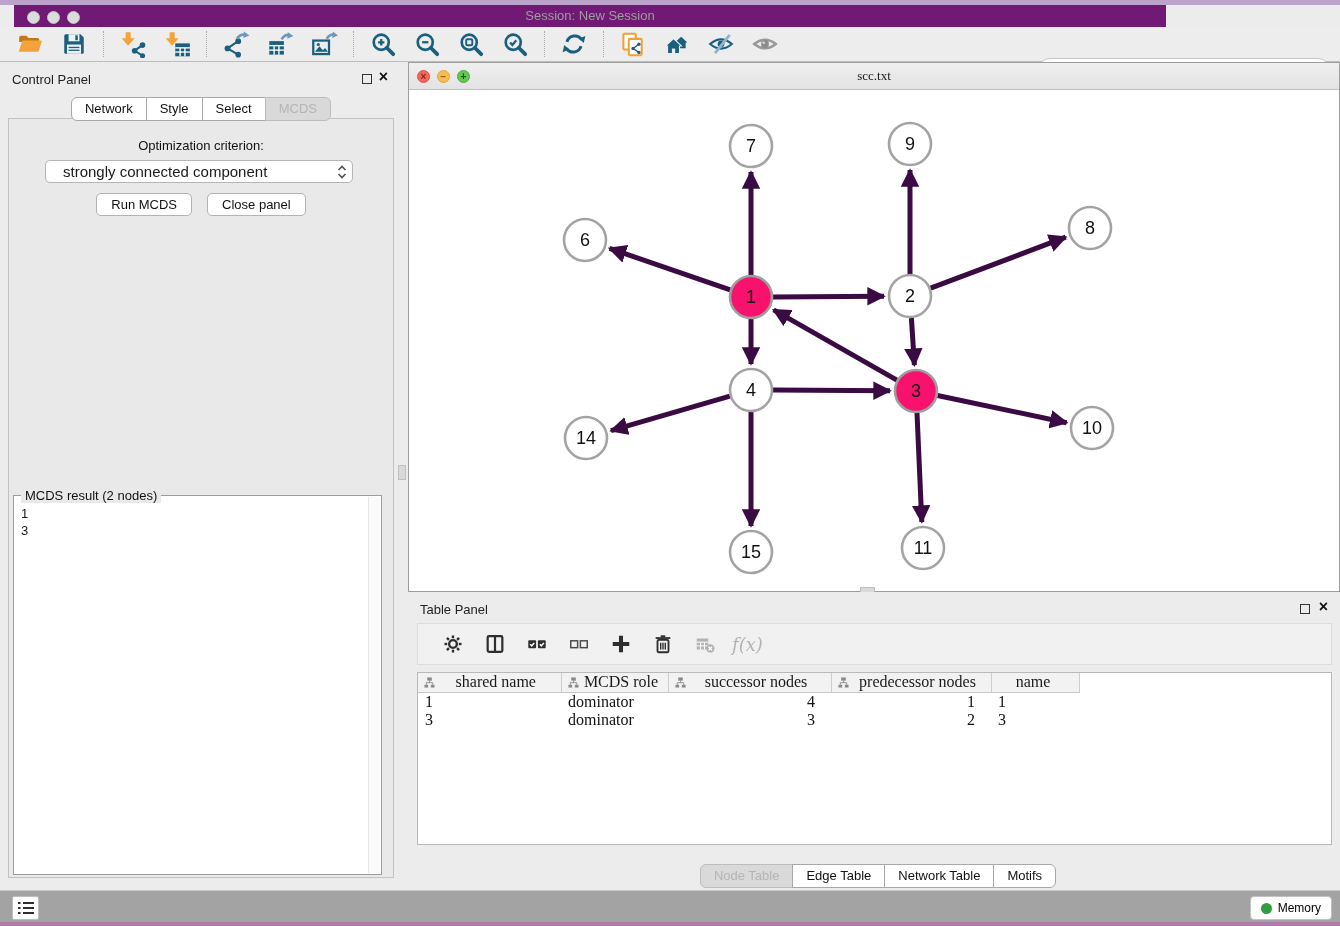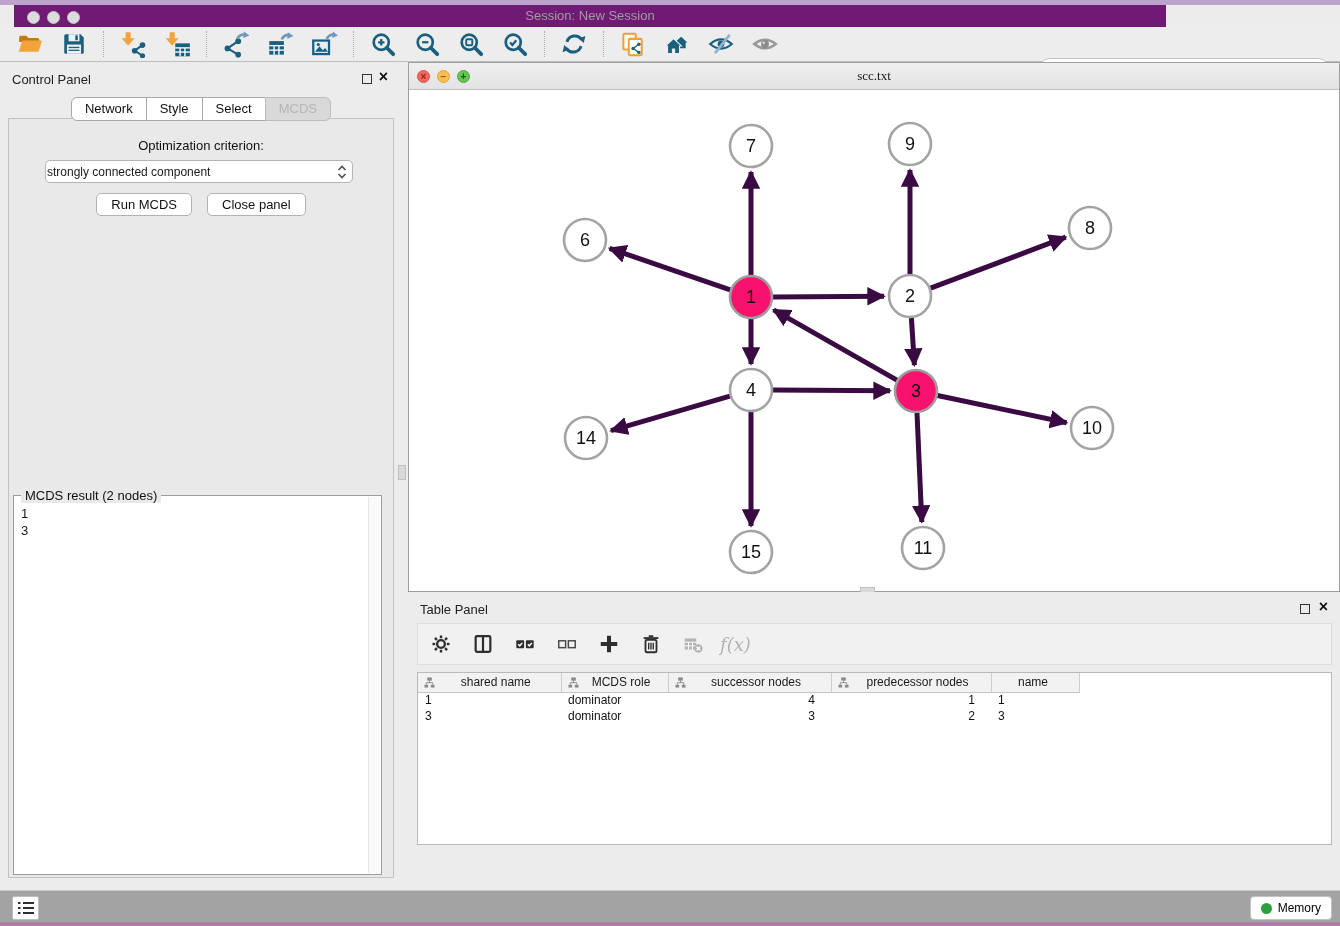--- a/index.html
+++ b/index.html
@@ -38,21 +38,21 @@
          color:#111; cursor:default; white-space:nowrap; }
   .seg:first-child { border-radius:6px 0 0 6px; margin-left:8px; }
   .seg:last-child { border-radius:0 6px 6px 0; }
   .seg.active { background:#D9D9D9; color:#B5B5B5; border-color:#BDBDBD; }
 
   #cp-tabs { position:absolute; top:35px; left:0; right:0; z-index:2; }
   #cp-body { position:absolute; top:56px; left:8px; width:386px; height:760px; background:#E9E9E9; border:1px solid #C2C2C2; }
   #opt-label { position:absolute; top:19px; left:0; right:0; text-align:center; font-size:13px; color:#111; }
   #criterion-select { position:absolute; top:41px; left:36px; width:308px; height:23px; background:#fff;
                       border:1px solid #B5B5B5; border-radius:5px; display:flex; align-items:center; }
-  #criterion-select .val { flex:1; font-size:12px; padding-left:1px; }
+  #criterion-select .val { flex:1; font-size:15px; padding-left:1px;margin-left:16px; }
   #criterion-select .stepper { width:20px; height:100%; display:flex; align-items:center; justify-content:center; }
   .cp-buttons { position:absolute; top:74px; left:0; right:0; display:flex; justify-content:center; gap:15px; }
   .mac-btn { background:#fff; border:1px solid #B2B2B2; border-radius:5px; font-size:13px; padding:3px 14px;
              font-family:Liberation Sans, sans-serif; color:#111; cursor:default; }
 
   #result-box { position:absolute; left:4px; top:376px; width:369px; height:380px; background:#fff; border:1px solid #9C9C9C; }
   #result-title { position:absolute; top:-8px; left:7px; background:#E9E9E9; padding:0 4px; font-size:13px; color:#111; }
   #result-text { position:absolute; top:10px; left:7px; right:16px; font-size:13px; line-height:16.5px; white-space:pre; }
   #result-scroll { position:absolute; top:1px; right:1px; bottom:1px; width:12px; background:#FAFAFA; border-left:1px solid #E6E6E6; }
 
@@ -69,26 +69,26 @@
   #graph-canvas { position:relative; width:930px; height:501px; background:#fff; }
   #graph-svg text { font-family:"Liberation Sans",sans-serif; }
 
   
   .v-grip { position:absolute; left:398px; top:465px; width:8px; height:15px; background:#D9D9D9; border:1px solid #BFBFBF; }
   .h-grip { position:absolute; left:860px; top:587px; width:15px; height:6px; background:#D9D9D9; border:1px solid #BFBFBF; }
 
   
   #table-panel { position:absolute; top:592px; left:408px; width:932px; height:298px; background:#ECECEC; }
   #tp-toolbar { position:absolute; top:31px; left:9px; width:915px; height:42px; background:#F1F1F1;
-                border:1px solid #DCDCDC; display:flex; align-items:center; padding-left:2px; }
+                border:1px solid #DCDCDC; display:flex; align-items:center; padding-left:14px; }
   #tp-toolbar .tool { margin:0 6px; }
   .fx-label { font-family:"DejaVu Serif",serif; font-style:italic; font-size:18px; color:#B3B3B3; }
   #table-wrap { position:absolute; top:80px; left:9px; width:915px; height:173px; background:#fff;
                 border:1px solid #B9B9B9; overflow:hidden; }
-  #node-table { border-collapse:collapse; table-layout:fixed; width:100%; font-size:12px; }
+  #node-table { border-collapse:collapse; table-layout:fixed; width:100%; font-size:16px;font-family:Liberation Serif, serif; }
   #node-table th { height:19px; background:#F2F2F2; border-right:1px solid #CDCDCD; border-bottom:1px solid #C6C6C6;
                    font-weight:normal; padding:0; }
   #node-table th .th-inner { display:flex; align-items:center; height:100%; }
   #node-table th .th-inner svg { margin-left:6px; flex:none; }
   #node-table th .th-inner span { flex:1; text-align:center; padding-right:4px; }
   #node-table th.filler { background:#fff; border:none; }
   #node-table td { height:16px; padding:0 0 0 7px; color:#111; }
   #node-table td.num { text-align:right; padding-right:16px; }
   #tp-tabs { position:absolute; top:272px; left:0; right:0; }
 
@@ -543,20 +543,26 @@
             <td>3</td>
             <td>dominator</td>
             <td class="num">3</td>
             <td class="num">2</td>
             <td>3</td>
             <td></td>
           </tr>
         </tbody>
     </table>
   </div>
+  <div id="tp-tabs" class="seg-tabs">
+    <span class="seg active">Node Table</span>
+    <span class="seg">Edge Table</span>
+    <span class="seg">Network Table</span>
+    <span class="seg">Motifs</span>
+  </div>
 </div>
 
 <div id="status-bar">
   <button id="list-btn">
     <svg width="18" height="16" viewBox="0 0 18 16">
       <g stroke="#2E2E2E" stroke-width="2">
         <line x1="1" y1="3" x2="3.5" y2="3"></line>
           <line x1="6" y1="3" x2="17" y2="3"></line>
         <line x1="1" y1="8" x2="3.5" y2="8"></line>
           <line x1="6" y1="8" x2="17" y2="8"></line>

